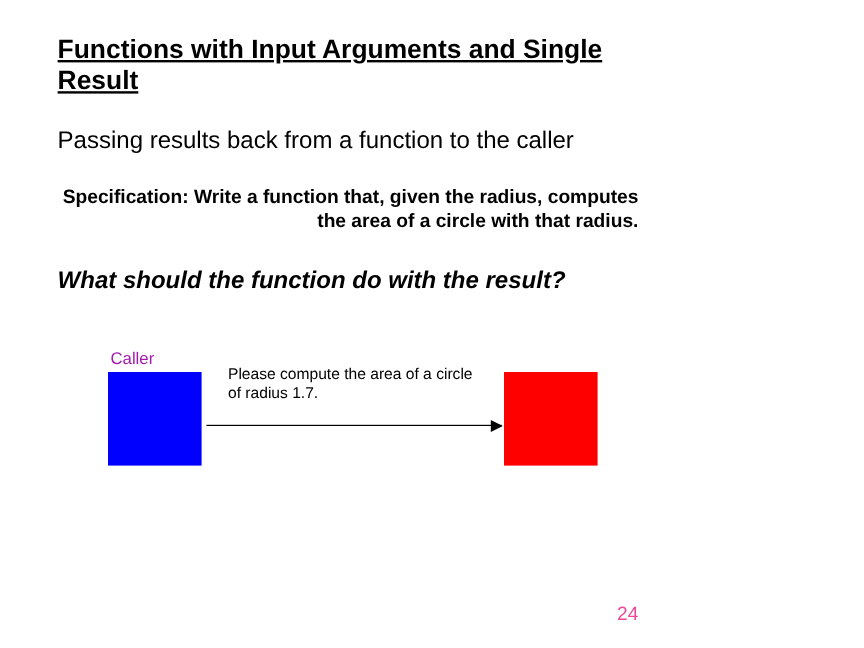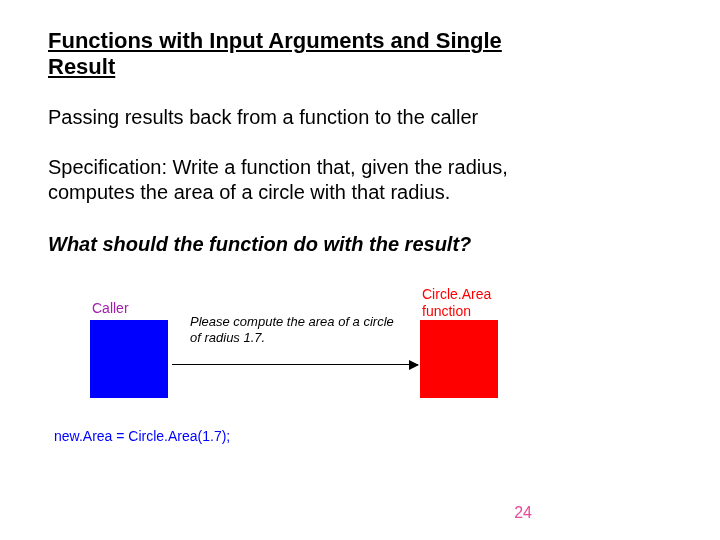--- a/index.html
+++ b/index.html
@@ -23,24 +23,25 @@
     font-weight: bold;
     text-decoration: underline;
     margin: 0 0 26px 0;
   }
   .subtitle {
     font-size: 20px;
     font-weight: normal;
     margin: 0 0 26px 0;
   }
   .spec {
-    font-size: 20px;
-    font-weight: normal;
+    font-size: 16px;
+    font-weight: bold;
     line-height: 1.25;
     margin: 0 0 28px 0;
+    text-align: right;
   }
   .question {
     font-size: 20px;
     font-weight: bold;
     margin: 0 0 0 0;
     font-style: italic;
   }
 
   .diagram {
     position: relative;
@@ -80,21 +81,20 @@
     width: 78px;
     height: 78px;
     background: #ff0000;
   }
   .msg {
     position: absolute;
     left: 140px;
     top: 20px;
     width: 210px;
     color: #000000;
-    font-style: italic;
     font-size: 13px;
     line-height: 1.25;
   }
   .arrow {
     position: absolute;
     left: 122px;
     top: 70px;
     width: 246px;
     height: 0;
     border-top: 1px solid #000000;
@@ -133,24 +133,21 @@
   <h1 class="title">Functions with Input Arguments and Single Result</h1>
 
   <p class="subtitle">Passing results back from a function to the caller</p>
 
   <p class="spec">Specification: Write a function that, given the radius, computes the area of a circle with that radius.</p>
 
   <p class="question">What should the function do with the result?</p>
 
   <div class="diagram">
     <div class="caller-label">Caller</div>
-    <div class="func-label">Circle.Area
-function</div>
     <div class="caller-box"></div>
     <div class="func-box"></div>
     <div class="msg">Please compute the area of a circle of radius 1.7.</div>
     <div class="arrow"></div>
-    <div class="code-line">new.Area = Circle.Area(1.7);</div>
   </div>
 
   <div class="page-num">24</div>
 
 </div>
 
 </body></html>

